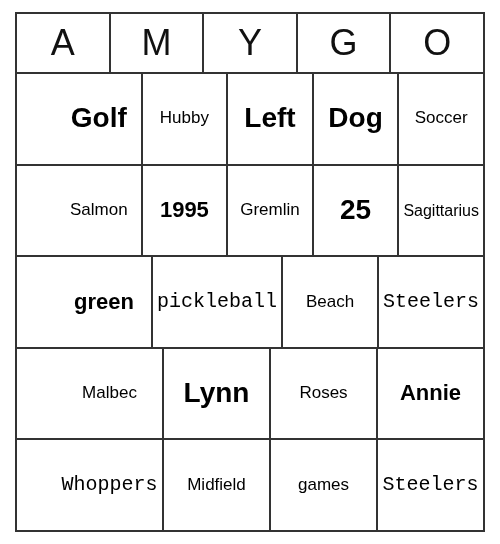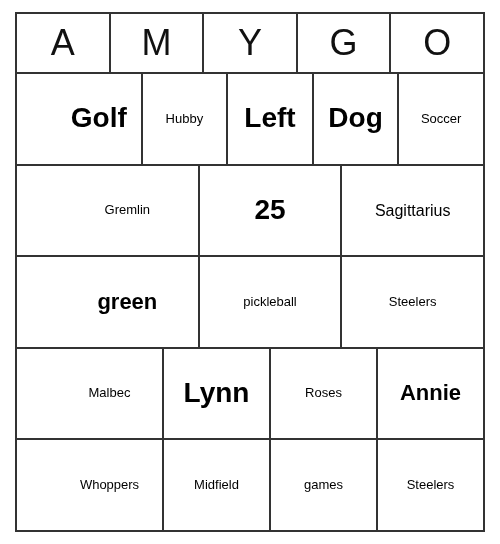--- a/index.html
+++ b/index.html
@@ -84,25 +84,26 @@
       font-size: 28px;
       font-weight: bold;
     }
 
     .size-lg {
       font-size: 22px;
       font-weight: bold;
     }
 
     .size-md {
-      font-size: 13px;
+      font-size: 17px;
     }
 
     .size-sm {
-      font-size: 13px;
+      font-size: 20px;
+      font-family: Liberation Mono, monospace;
     }
 
     .size-xs {
       font-size: 16px;
     }
   </style>
 </head>
 <body>
 
 <div class="bingo-card">
@@ -115,27 +116,30 @@
     </div>
   <div class="grid">
   <div class="grid-row">
         <div class="grid-cell size-xl">Golf</div>
         <div class="grid-cell size-md">Hubby</div>
         <div class="grid-cell size-xl">Left</div>
         <div class="grid-cell size-xl">Dog</div>
         <div class="grid-cell size-md">Soccer</div>
       </div>
       <div class="grid-row">
+        <div class="grid-cell size-md">Salmon</div>
+        <div class="grid-cell size-lg">1995</div>
         <div class="grid-cell size-md">Gremlin</div>
         <div class="grid-cell size-xl">25</div>
         <div class="grid-cell size-xs">Sagittarius</div>
       </div>
       <div class="grid-row">
         <div class="grid-cell size-lg">green</div>
         <div class="grid-cell size-sm">pickleball</div>
+        <div class="grid-cell size-md">Beach</div>
         <div class="grid-cell size-sm">Steelers</div>
       </div>
       <div class="grid-row">
         <div class="grid-cell size-md">Malbec</div>
         <div class="grid-cell size-xl">Lynn</div>
         <div class="grid-cell size-md">Roses</div>
         <div class="grid-cell size-lg">Annie</div>
       </div>
       <div class="grid-row">
         <div class="grid-cell size-sm">Whoppers</div>

